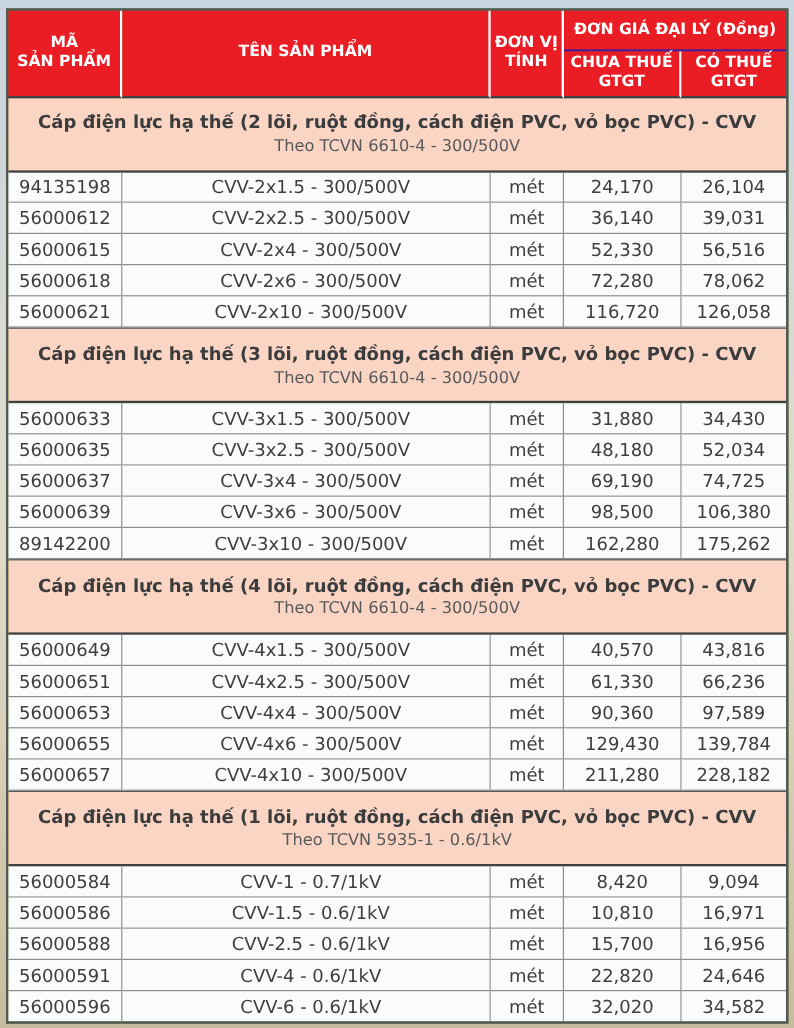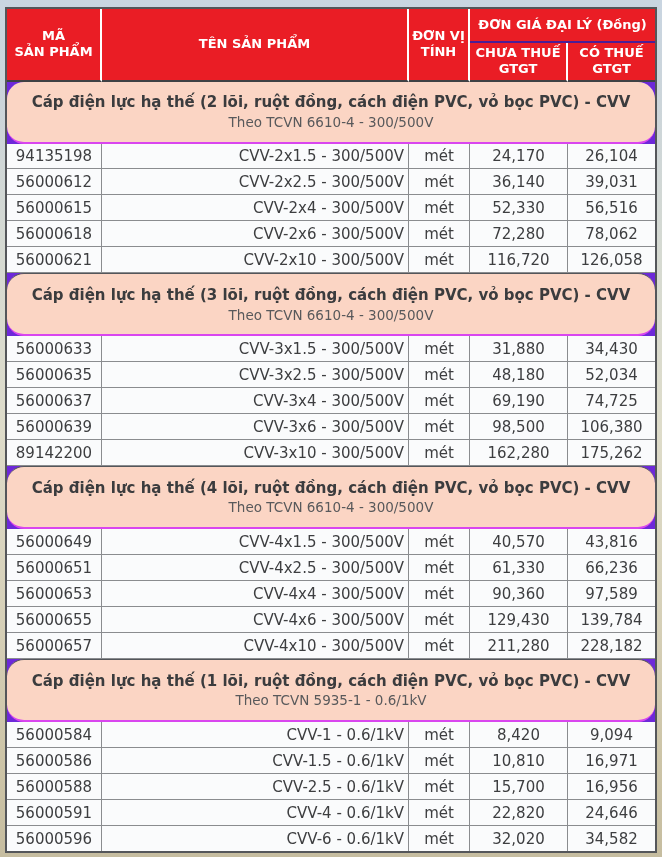--- a/index.html
+++ b/index.html
@@ -9,21 +9,21 @@
     font-family: "DejaVu Sans", "Liberation Sans", sans-serif;
     background: linear-gradient(180deg,
       #c9d5e1 0%, #ccd5da 12%, #d6dad2 30%,
       #dedcca 50%, #d6d0b8 72%, #cdc5a8 88%, #c6bda0 100%);
     position: relative;
   }
   .table-wrap {
     position: absolute;
     left: 5px; top: 7px; right: 5px; bottom: 4px;
     border: 2px solid #54565a;
-    background: #6d28d9;
+    background: #4d7c0f;
     box-sizing: border-box;
   }
   table.price {
     width: 100%; height: 100%;
     border-collapse: separate;
     border-spacing: 0;
     table-layout: fixed;
   }
   
   thead th {
@@ -41,23 +41,22 @@
   thead tr.h1 { height: 34px; }
   thead tr.h2 { height: 34px; }
   thead th.wsep-r { border-right: 2px solid #ffffff; }
   thead th.group { border-bottom: 2px solid #4c1d95; }
   
   tr.sec td {
     background: #fbd5c4;
     height: 54px;
     text-align: center;
     vertical-align: middle;
-    border-bottom: 2px solid #d946ef;
+    border-bottom: 2px solid #404040;
     padding: 3px 6px;
-    border-radius: 17px;
   }
   tr.sec.not-first td { border-top: 1px solid #54565a; }
   .sec-title {
     font-size: 15px;
     font-weight: bold;
     color: #3b3c3e;
     line-height: 1.45;
   }
   .sec-sub {
     font-size: 13.5px;
@@ -70,21 +69,21 @@
     color: #3d3e40;
     font-size: 15px;
     text-align: center;
     vertical-align: middle;
     border-bottom: 1px solid #8a8c8f;
     padding: 0 4px;
     overflow: hidden;
     white-space: nowrap;
   }
   tbody td.c.vline { border-right: 1px solid #8a8c8f; }
-  tbody td.c.name { text-align: right; padding-left: 12px; }
+  tbody td.c.name { text-align: center; padding-left: 12px; }
   tbody tr.last-row td.c { border-bottom: none; }
 </style>
 </head>
 <body>
 
 <div class="table-wrap">
   <table class="price">
     <colgroup>
       <col style="width:95px">
         <col style="width:307px">
@@ -237,21 +236,21 @@
       </tr>
 
       <tr class="sec not-first">
         <td colspan="5">
           <div class="sec-title">Cáp điện lực hạ thế (1 lõi, ruột đồng, cách điện PVC, vỏ bọc PVC) - CVV</div>
           <div class="sec-sub">Theo TCVN 5935-1 - 0.6/1kV</div>
         </td>
       </tr>
       <tr>
         <td class="c vline">56000584</td>
-        <td class="c vline name">CVV-1 - 0.6/1kV</td>
+        <td class="c vline name">CVV-1 - 0.7/1kV</td>
         <td class="c vline">mét</td>
         <td class="c vline">8,420</td>
         <td class="c">9,094</td>
       </tr>
       <tr>
         <td class="c vline">56000586</td>
         <td class="c vline name">CVV-1.5 - 0.6/1kV</td>
         <td class="c vline">mét</td>
         <td class="c vline">10,810</td>
         <td class="c">16,971</td>

